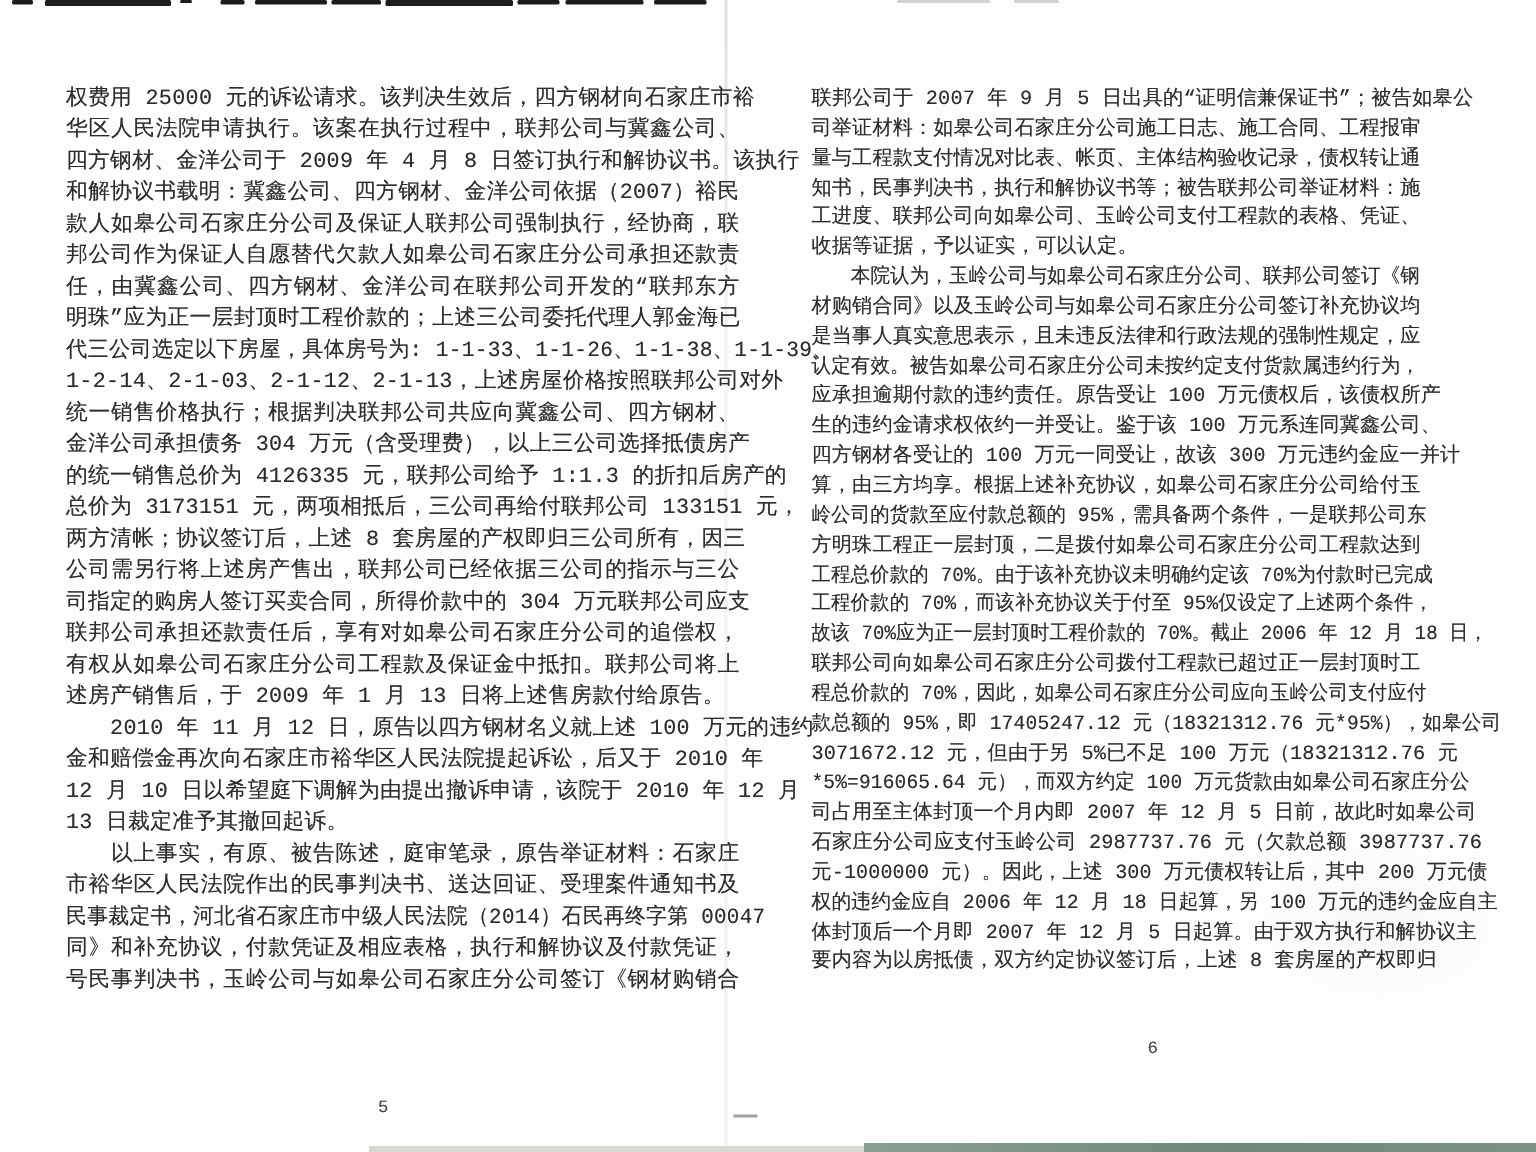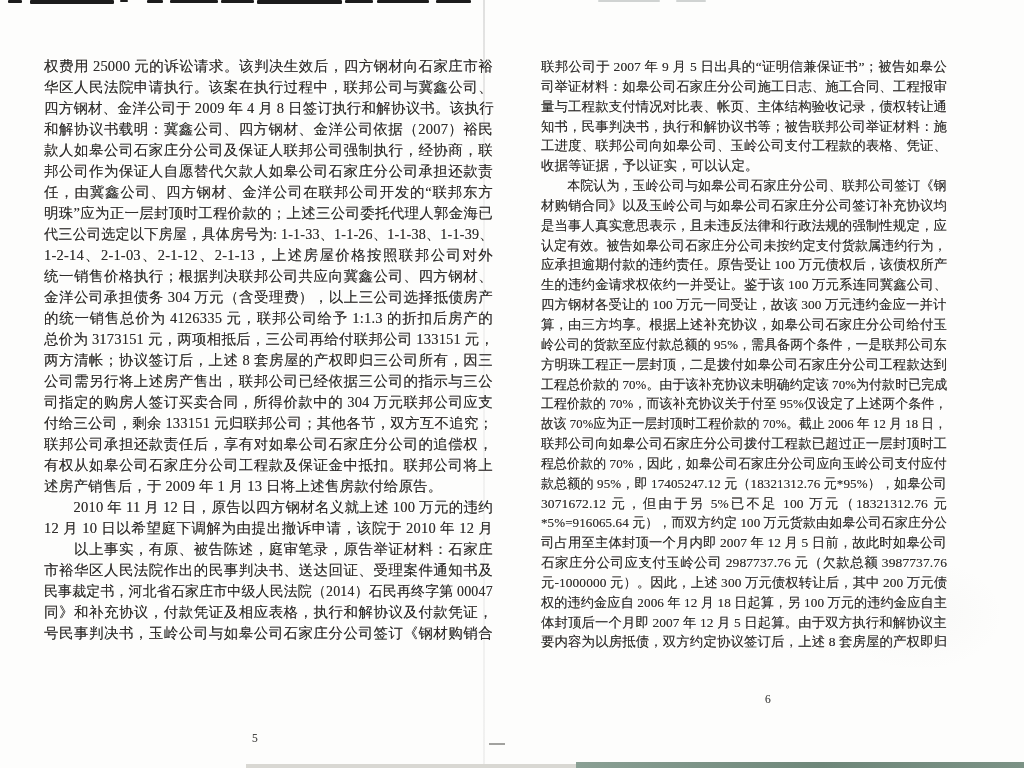--- a/index.html
+++ b/index.html
@@ -4,20 +4,21 @@
 <style>
   html,body{margin:0;padding:0;}
   body{
     width:1024px;height:768px;overflow:hidden;
     background:#ffffff;
     font-family:"Liberation Serif","DejaVu Serif",serif;
   }
   .scan{
     position:relative;width:1024px;height:768px;
     background:#fdfdfc;
+    font-family:Liberation Mono, monospace;
   }
   
   .divider{
     position:absolute;left:483px;top:0;width:2px;height:768px;
     background:linear-gradient(180deg,rgba(120,120,120,.22),rgba(150,150,150,.10) 30%,rgba(150,150,150,.12));
   }
   
   .ta{position:absolute;top:0;background:#1c1c1c;border-radius:1px;}
   .ta.light{background:#9aa0a0;opacity:.45;}
   
@@ -89,26 +90,27 @@
         <div class="line">明珠”应为正一层封顶时工程价款的；上述三公司委托代理人郭金海已</div>
         <div class="line" style="transform-origin: left center; transform: scaleX(0.97397); text-align-last: left;">代三公司选定以下房屋，具体房号为: 1-1-33、1-1-26、1-1-38、1-1-39、</div>
         <div class="line">1-2-14、2-1-03、2-1-12、2-1-13，上述房屋价格按照联邦公司对外</div>
         <div class="line">统一销售价格执行；根据判决联邦公司共应向冀鑫公司、四方钢材、</div>
         <div class="line">金洋公司承担债务 304 万元（含受理费），以上三公司选择抵债房产</div>
         <div class="line">的统一销售总价为 4126335 元，联邦公司给予 1:1.3 的折扣后房产的</div>
         <div class="line">总价为 3173151 元，两项相抵后，三公司再给付联邦公司 133151 元，</div>
         <div class="line">两方清帐；协议签订后，上述 8 套房屋的产权即归三公司所有，因三</div>
         <div class="line">公司需另行将上述房产售出，联邦公司已经依据三公司的指示与三公</div>
         <div class="line">司指定的购房人签订买卖合同，所得价款中的 304 万元联邦公司应支</div>
-        <div class="line">付给三公司，剩余 133151 元归联邦公司；其他各节，双方互不追究；</div>
         <div class="line">联邦公司承担还款责任后，享有对如皋公司石家庄分公司的追偿权，</div>
         <div class="line">有权从如皋公司石家庄分公司工程款及保证金中抵扣。联邦公司将上</div>
         <div class="line flush">述房产销售后，于 2009 年 1 月 13 日将上述售房款付给原告。</div>
         <div class="line">　　2010 年 11 月 12 日，原告以四方钢材名义就上述 100 万元的违约</div>
+        <div class="line">金和赔偿金再次向石家庄市裕华区人民法院提起诉讼，后又于 2010 年</div>
         <div class="line">12 月 10 日以希望庭下调解为由提出撤诉申请，该院于 2010 年 12 月</div>
+        <div class="line flush">13 日裁定准予其撤回起诉。</div>
         <div class="line">　　以上事实，有原、被告陈述，庭审笔录，原告举证材料：石家庄</div>
         <div class="line">市裕华区人民法院作出的民事判决书、送达回证、受理案件通知书及</div>
         <div class="line" style="transform-origin: left center; transform: scaleX(0.959402); text-align-last: left;">民事裁定书，河北省石家庄市中级人民法院（2014）石民再终字第 00047</div>
         <div class="line">同》和补充协议，付款凭证及相应表格，执行和解协议及付款凭证，</div>
         <div class="line">号民事判决书，玉岭公司与如皋公司石家庄分公司签订《钢材购销合</div>
       </div>
     <div class="page-number pn-left">5</div>
   </section>
 
   <section>

